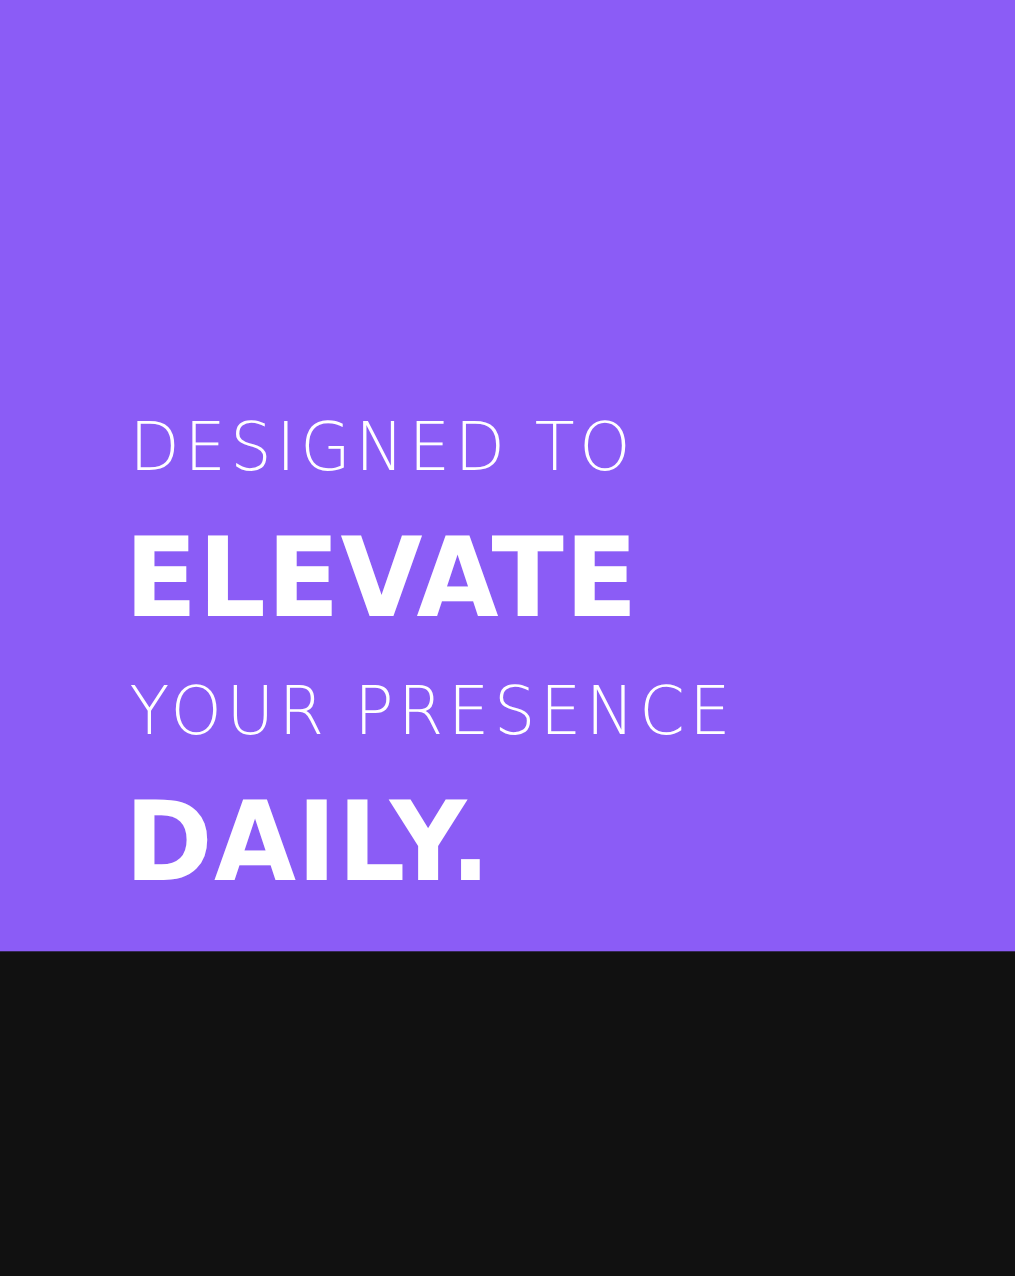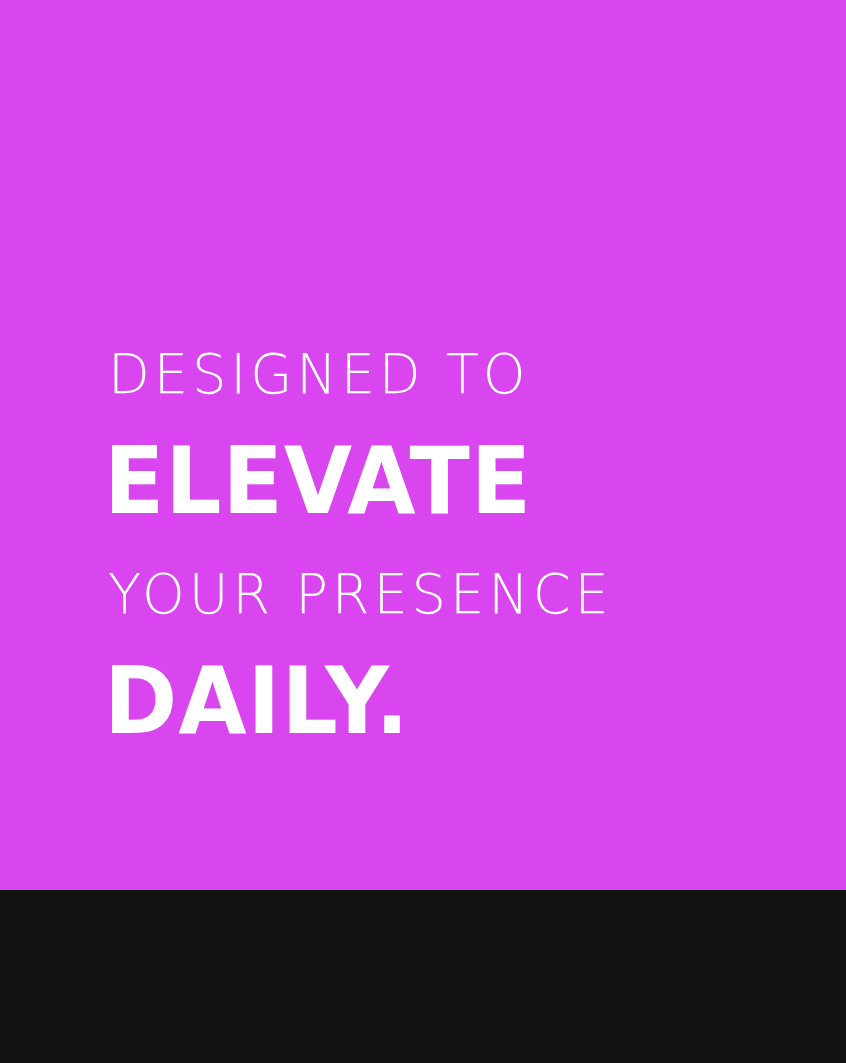--- a/index.html
+++ b/index.html
@@ -65,21 +65,21 @@
 
   
   .row-1 { margin: 0 0 0 0; height: 56px; }
   .row-2 { margin: 34px 0 0 -4px; height: 92px; }
   .row-3 { margin: 38px 0 0 0; height: 56px; }
   .row-4 { margin: 34px 0 0 -4px; height: 92px; }
 </style>
 </head>
 <body>
 
-<div class="poster" style="background: #d946ef; width: 846px; height: 890px;">
+<div class="poster" style="background: #8b5cf6; width: 846px; height: 793px;">
 
   <div class="headline-block">
 
     <span class="headline-line line-light row-1" style="color: rgb(255, 255, 255);">DESIGNED TO</span>
 
     <span class="headline-line line-bold row-2" style="color: rgb(255, 255, 255);">ELEVATE</span>
 
     <span class="headline-line line-light row-3" style="color: rgb(255, 255, 255);">YOUR PRESENCE</span>
 
     <span class="headline-line line-bold row-4" style="color: rgb(255, 255, 255);">DAILY.</span>

